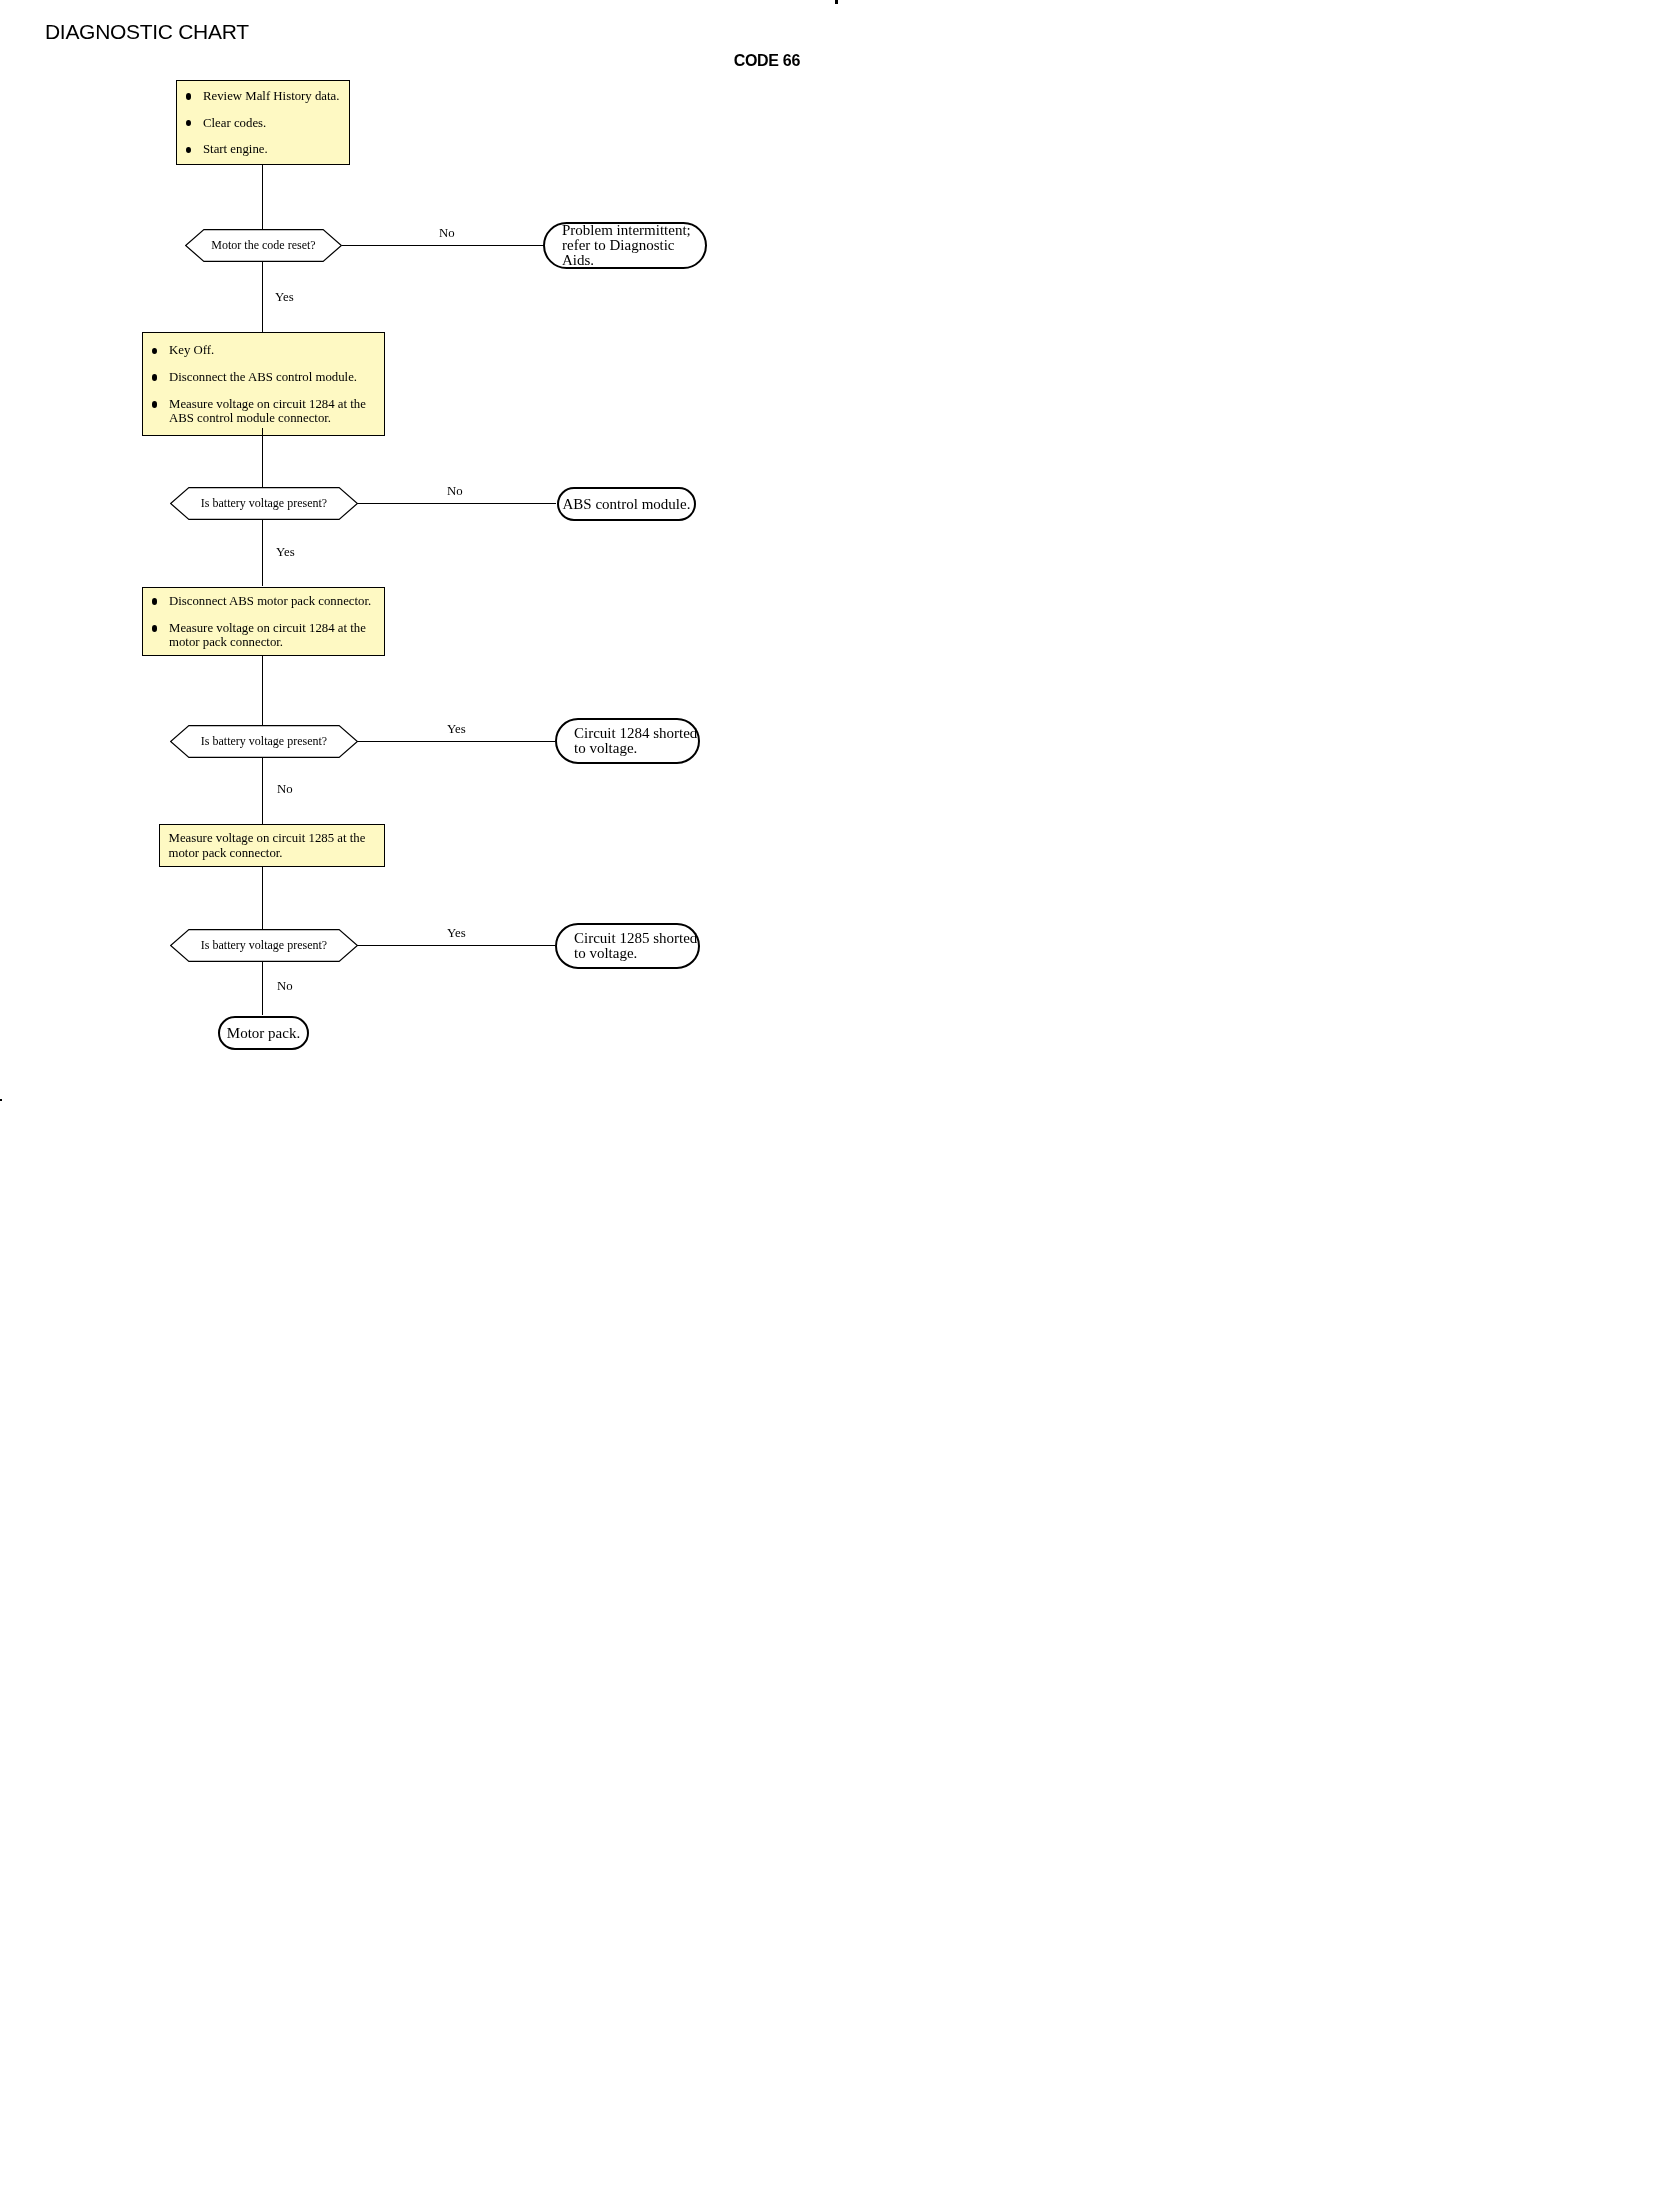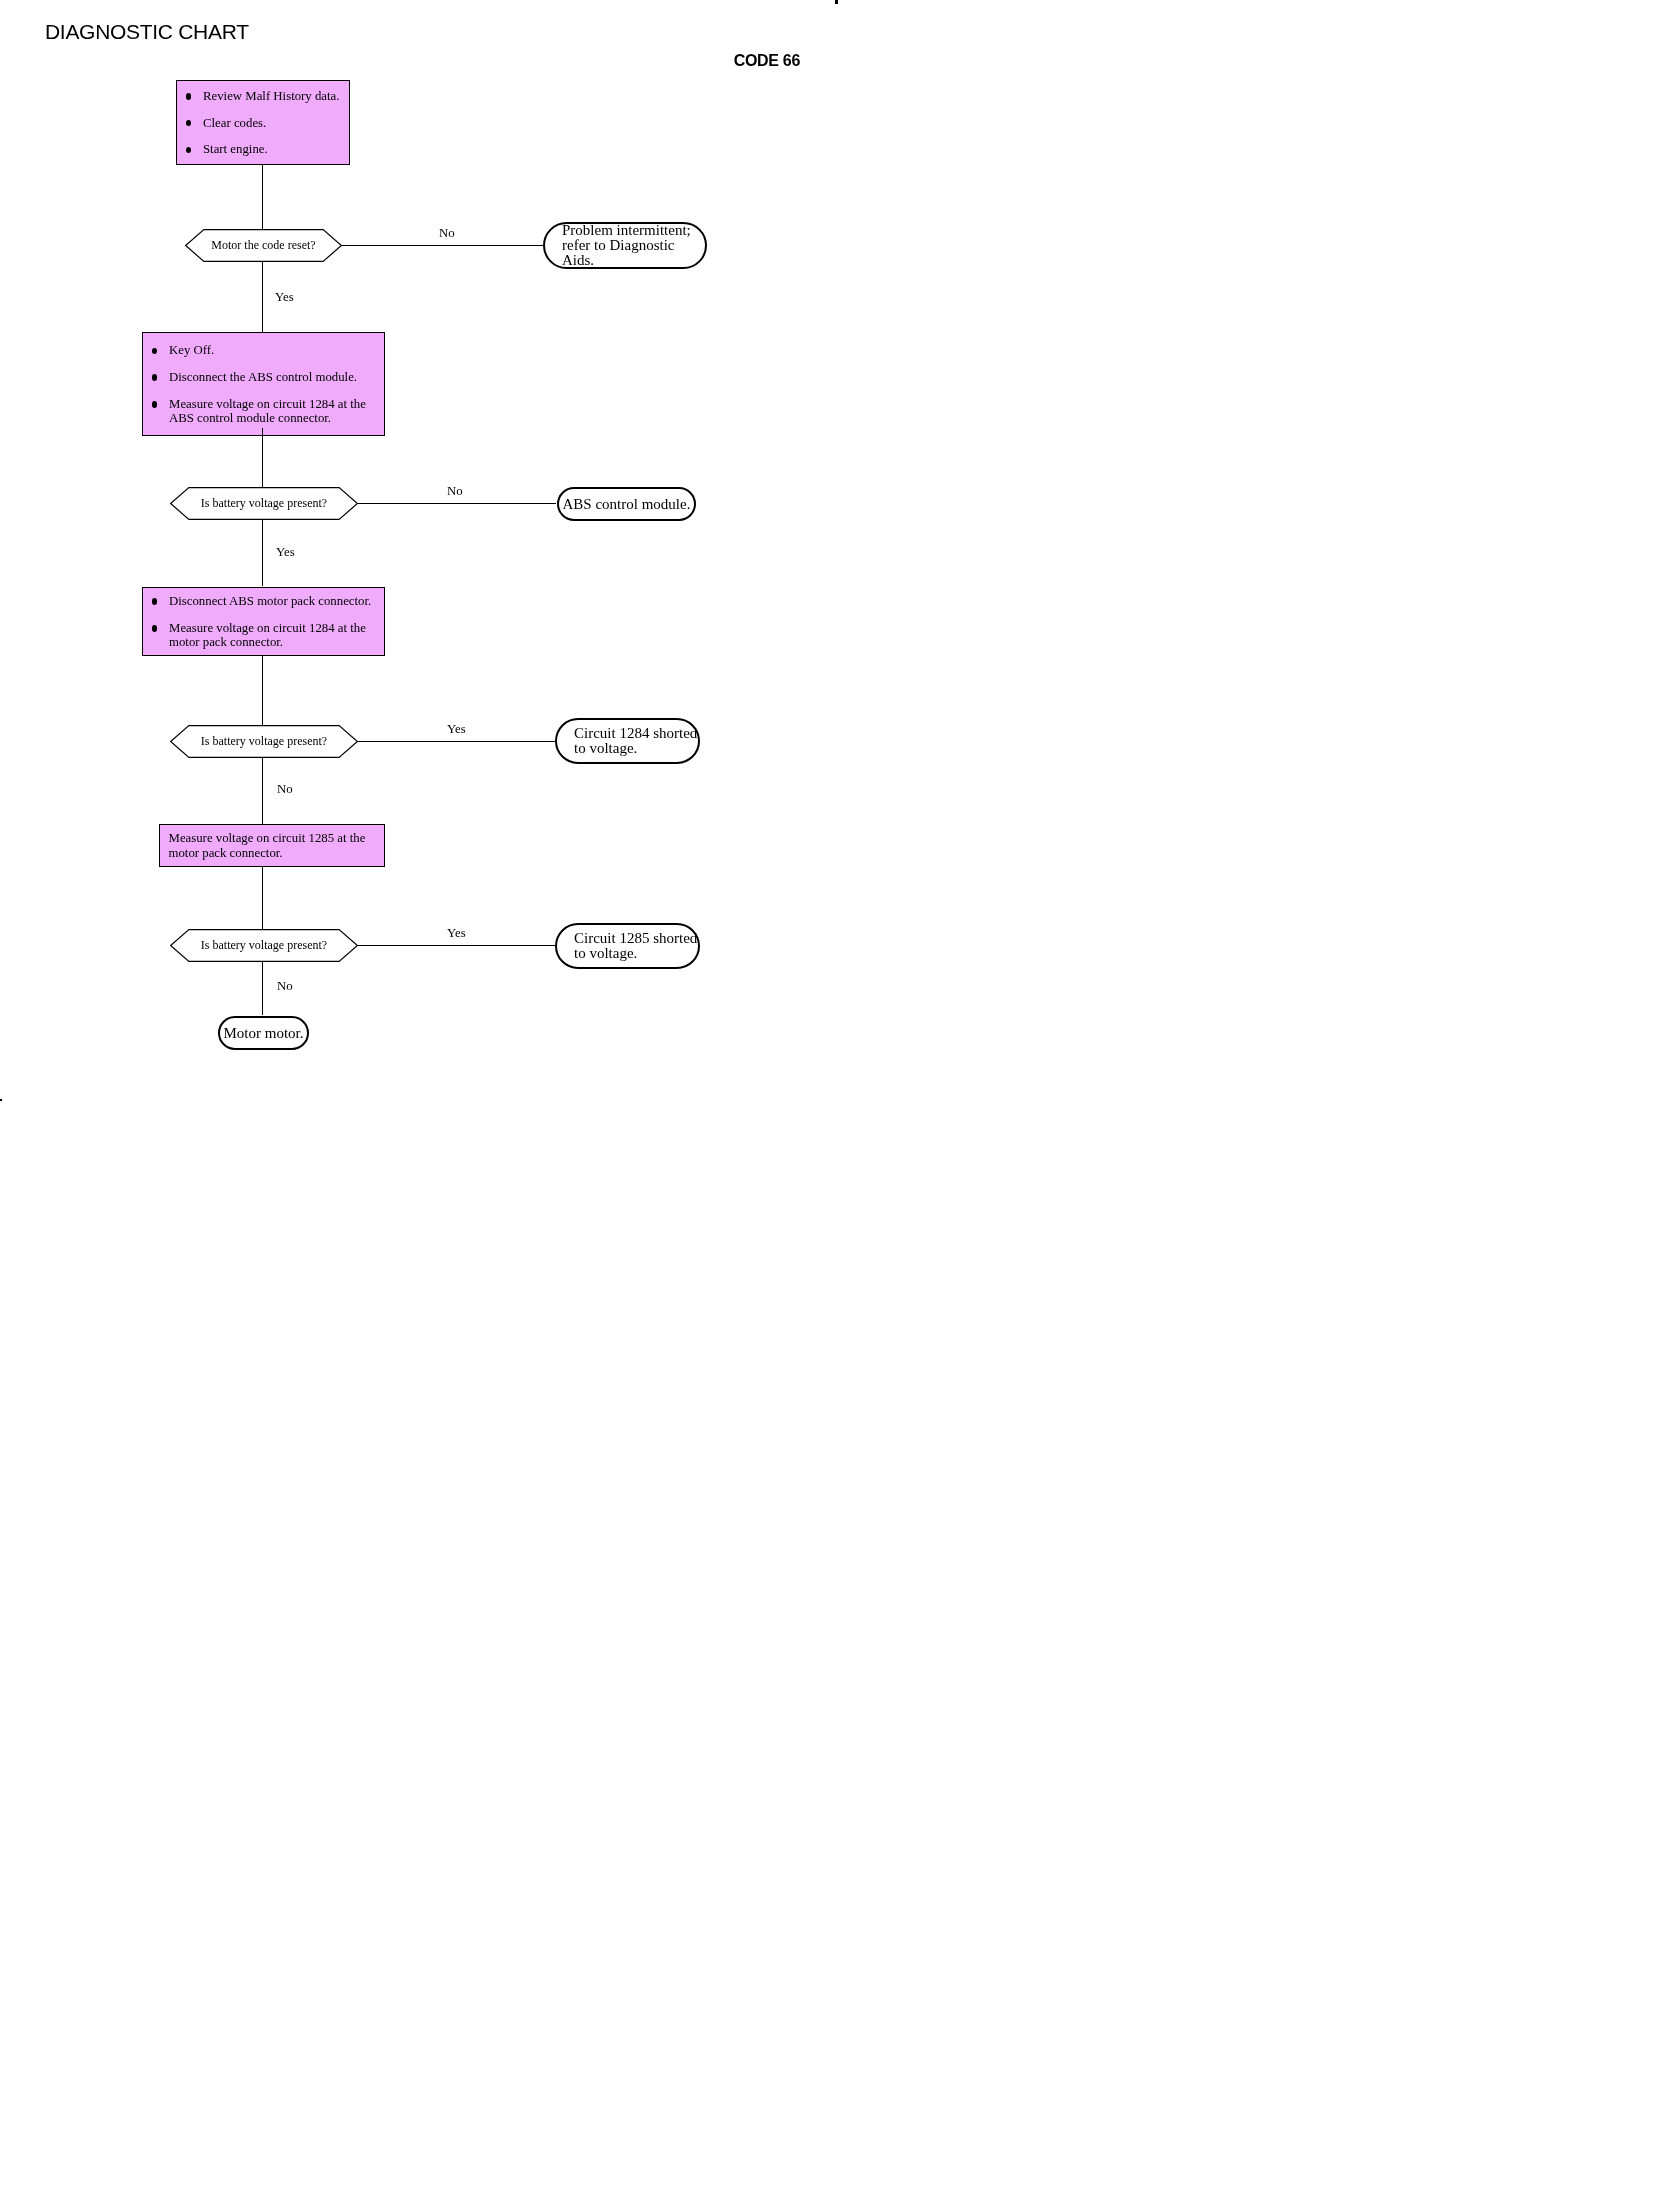--- a/index.html
+++ b/index.html
@@ -15,21 +15,21 @@
     position:absolute;left:45px;top:19.5px;
     font-family:"Liberation Sans", sans-serif;
     font-weight:normal;font-size:21px;letter-spacing:-0.3px;
   }
   .hdr-right{
     position:absolute;right:38px;top:19.5px;
     font-family:Liberation Sans, sans-serif;
     font-weight:bold;font-size:16px;letter-spacing:-0.3px;margin-top:32px;
   }
   .proc{
-    position:absolute;border:1.8px solid #000;background:#f0abfc;
+    position:absolute;border:1.8px solid #000;background:#fef9c3;
     box-sizing:border-box;
     display:flex;flex-direction:column;justify-content:center;
     gap:12.8px;padding:7.3px 7.3px 7.3px 8.5px;
   }
   .brow{display:flex;align-items:flex-start;}
   .bdot{
     flex:0 0 auto;width:5.5px;height:6.7px;border-radius:50%;
     background:#000;margin-top:4.3px;
   }
   .btxt{margin-left:12px;font-size:12.8px;line-height:14px;white-space:pre-line;}
@@ -180,20 +180,20 @@
   <div class="elabel" style="left:447px;top:926px;">Yes</div>
   <div class="term left-text" style="left:555px;top:923px;width:145px;height:46px;padding-left:17px;border-radius:23px;">
     <span class="ttxt">Circuit 1285 shorted
 to voltage.</span>
   </div>
 
   <div class="vline" style="left:262px;top:962px;height:53px;"></div>
   <div class="elabel" style="left:277px;top:979px;">No</div>
 
   <div class="term center-text" style="left:218px;top:1016px;width:91px;height:34px;border-radius:17px;">
-    <span class="ttxt">Motor motor.</span>
+    <span class="ttxt">Motor pack.</span>
   </div>
 
   <div class="artifact" style="right:0;top:0;width:3px;height:4.3px;"></div>
   <div class="artifact" style="left:0;bottom:1.8px;width:2.4px;height:2.4px;"></div>
 
 </div>
 
 
 </body></html>

